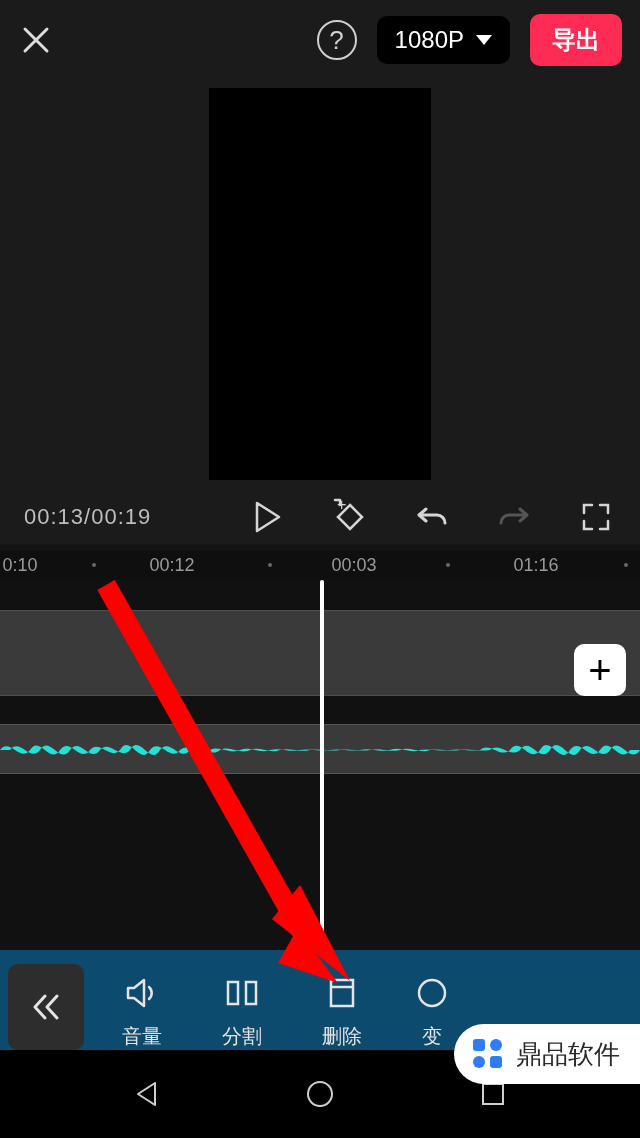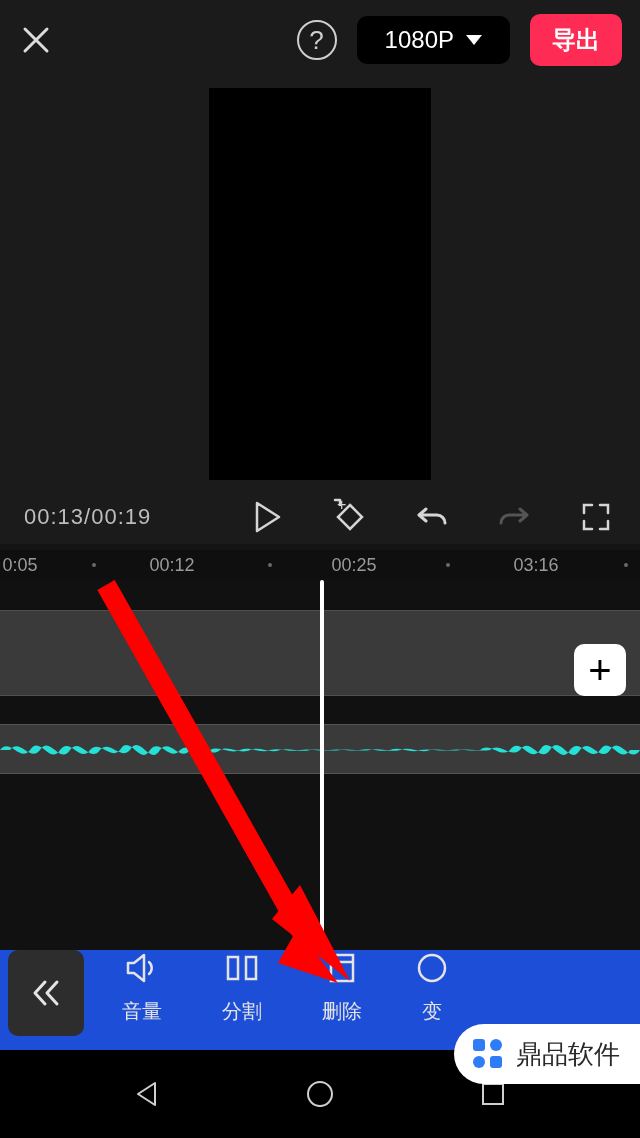--- a/index.html
+++ b/index.html
@@ -4,21 +4,21 @@
 <style>
   * { box-sizing: border-box; margin: 0; padding: 0; }
   html, body { width: 640px; height: 1138px; background: #0a0a0a; font-family: -apple-system, "Helvetica Neue", Arial, sans-serif; color: #fff; overflow: hidden; position: relative; }
   body { background: #141414; }
 
   
   .topbar { position: absolute; top: 0; left: 0; right: 0; height: 80px; display: flex; align-items: center; padding: 0 18px; background: #1b1b1b; }
   .topbar .spacer { flex: 1; }
   .close-x { width: 36px; height: 36px; display: flex; align-items: center; justify-content: center; cursor: pointer; }
   .help-circle { width: 40px; height: 40px; border: 2.5px solid #cfcfcf; border-radius: 50%; display: flex; align-items: center; justify-content: center; font-size: 26px; color: #cfcfcf; margin-right: 20px; cursor: pointer; }
-  .res-pill { background: #000; border-radius: 10px; padding: 10px 28px; display: flex; align-items: center; gap: 12px; font-size: 24px; color: #fff; margin-right: 20px; cursor: pointer; }
+  .res-pill { background: #000; border-radius: 10px; padding: 10px 18px; display: flex; align-items: center; gap: 12px; font-size: 24px; color: #fff; margin-right: 20px; cursor: pointer; }
   .caret-down { width: 0; height: 0; border-left: 8px solid transparent; border-right: 8px solid transparent; border-top: 10px solid #fff; }
   .export-btn { background: #fe2c55; color: #fff; font-size: 24px; border: none; border-radius: 10px; padding: 10px 22px; cursor: pointer; font-weight: bold; }
 
   
   .preview-zone { position: absolute; top: 80px; left: 0; right: 0; height: 410px; background: #1b1b1b; display: flex; align-items: flex-start; justify-content: center; }
   .video-frame { width: 222px; height: 392px; background: #000; margin-top: 8px; }
 
   
   .ctl-bar { position: absolute; top: 490px; left: 0; right: 0; height: 54px; display: flex; align-items: center; padding: 0 24px 0 24px; gap: 42px; background: #1b1b1b; justify-content: flex-end; }
   .timecode { font-size: 22px; color: #bdbdbd; letter-spacing: 1px; }
@@ -36,21 +36,21 @@
   .track-video { position: absolute; top: 30px; left: 0; right: 0; height: 86px; background: #3a3a3a; border-top: 1px solid #505050; border-bottom: 1px solid #505050; }
   .track-audio { position: absolute; top: 144px; left: 0; right: 0; height: 50px; background: #3a3a3a; border-top: 1px solid #555; border-bottom: 1px solid #555; }
   .waveform { position: absolute; inset: 6px 0; }
   .add-clip { position: absolute; top: 64px; right: 14px; width: 52px; height: 52px; background: #fff; border-radius: 10px; display: flex; align-items: center; justify-content: center; font-size: 40px; color: #000; font-weight: 300; cursor: pointer; }
   .playhead { position: absolute; top: 0; bottom: 0; left: 320px; width: 4px; background: #fff; border-radius: 2px; z-index: 5; }
 
   
   .arrow-anno { position: absolute; top: 575px; left: 70px; width: 300px; height: 420px; z-index: 8; pointer-events: none; }
 
   
-  .toolrow { position: absolute; left: 0; right: 0; bottom: 88px; height: 100px; background: #1d4ed8; display: flex; align-items: flex-start; }
+  .toolrow { position: absolute; left: 0; right: 0; bottom: 88px; height: 100px; background: #0c4a6e; display: flex; align-items: flex-end; }
   .collapse-pane { width: 76px; height: 86px; background: #2d2d2d; border-radius: 10px; margin-left: 8px; display: flex; align-items: center; justify-content: center; cursor: pointer; }
   .tools { flex: 1; display: flex; overflow: hidden; padding-left: 8px; }
   .tool { width: 100px; flex-shrink: 0; display: flex; flex-direction: column; align-items: center; justify-content: center; gap: 12px; cursor: pointer; }
   .tool .lbl { font-size: 20px; color: #e4e4e4; }
   .tool svg { color: #e4e4e4; }
   .tool.cut { width: 80px; }
 
   
   .navbar { position: absolute; left: 0; right: 0; bottom: 0; height: 88px; background: #000; display: flex; align-items: center; justify-content: space-around; padding: 0 60px; }
   .nav-btn { width: 50px; height: 50px; display: flex; align-items: center; justify-content: center; color: #cfcfcf; cursor: pointer; }
@@ -109,27 +109,27 @@
       </svg>
   </div>
   <div class="ctl-ico">
     <svg width="30" height="30" viewBox="0 0 30 30">
         <path d="M3 11 V3 H11 M19 3 H27 V11 M27 19 V27 H19 M11 27 H3 V19" fill="none" stroke="#d5d5d5" stroke-width="2.5" stroke-linecap="round"></path>
       </svg>
   </div>
 </div>
 
 <div class="ruler">
-  <span class="tick" style="left:20px">0:05</span>
+  <span class="tick" style="left:20px">0:10</span>
   <span class="dot" style="left:94px"></span>
   <span class="tick" style="left:172px">00:12</span>
   <span class="dot" style="left:270px"></span>
-  <span class="tick" style="left:354px">00:25</span>
+  <span class="tick" style="left:354px">00:03</span>
   <span class="dot" style="left:448px"></span>
-  <span class="tick" style="left:536px">03:16</span>
+  <span class="tick" style="left:536px">01:16</span>
   <span class="dot" style="left:626px"></span>
 </div>
 
 <div class="timeline">
   <div class="track-video"></div>
   <div class="track-audio">
     <svg class="waveform" viewBox="0 0 640 38" preserveAspectRatio="none">
       <rect x="0" y="0" width="640" height="38" fill="#3a3a3a"></rect>
 
       <path fill="#25e0d6" d="M0,19

